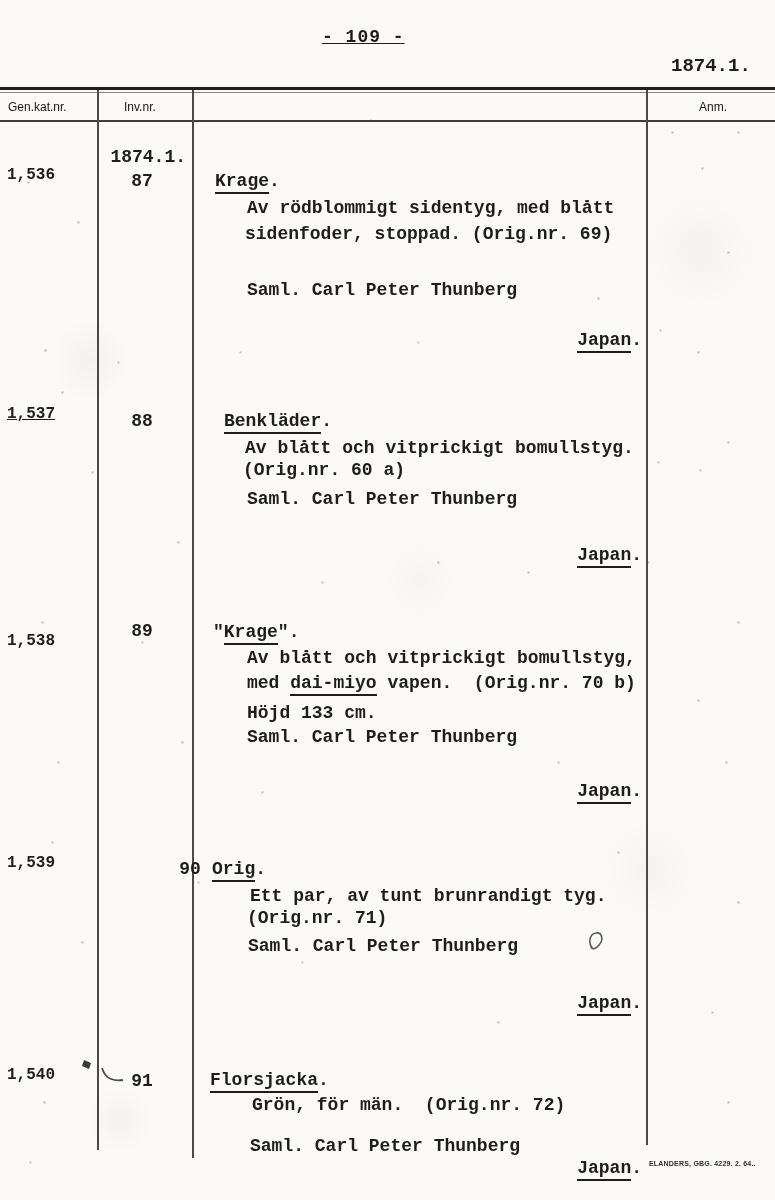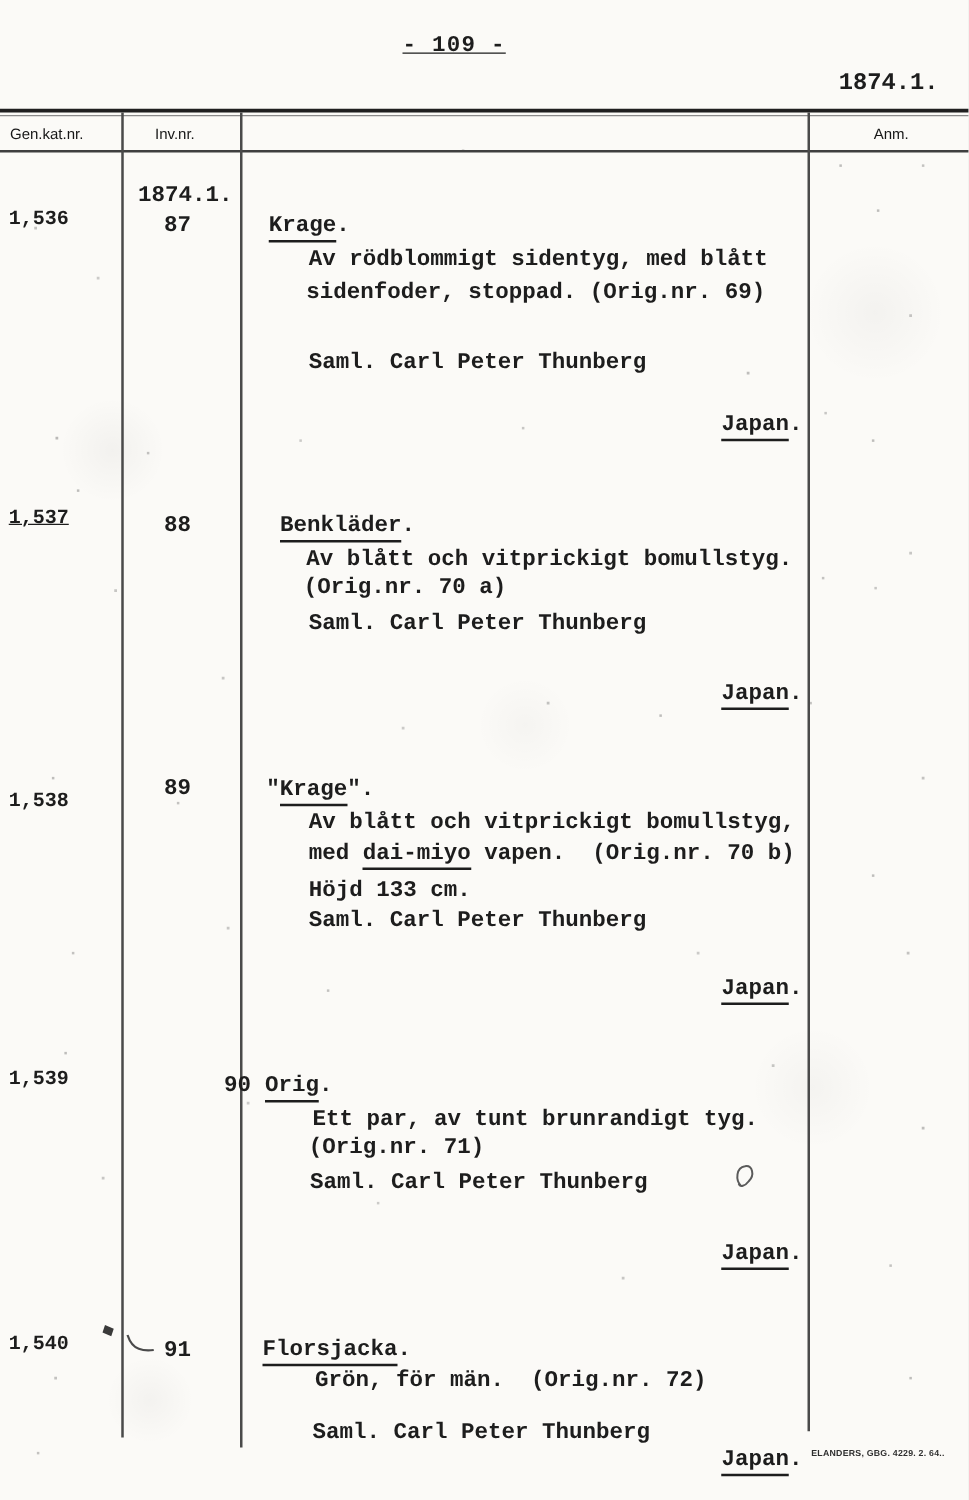--- a/index.html
+++ b/index.html
@@ -97,21 +97,21 @@
         <div class="cell" style="left: 247px; top: 198px;"><span>Av rödblommigt sidentyg, med blått</span></div>
         <div class="cell" style="left: 245px; top: 224px;"><span>sidenfoder, stoppad. (Orig.nr. 69)</span></div>
         <div class="cell" style="left: 247px; top: 280px;">Saml. Carl Peter Thunberg</div>
         <div class="cell japan" style="top: 330px;"><span class="u">Japan</span><span>.</span></div>
       </div>
       <div class="entry">
         <div class="cell gen" style="top: 405px; text-decoration: underline;">1,537</div>
         <div class="cell inv" style="top: 411px;">88</div>
         <div class="cell" style="left: 208px; top: 411px; margin-left: 16px;"><span></span><span class="u">Benkläder</span><span>.</span></div>
         <div class="cell" style="left: 245px; top: 438px; text-align: right;"><span>Av blått och vitprickigt bomullstyg.</span></div>
-        <div class="cell" style="left: 243px; top: 460px;"><span>(Orig.nr. 70 a)</span></div>
+        <div class="cell" style="left: 243px; top: 460px;"><span>(Orig.nr. 60 a)</span></div>
         <div class="cell" style="left: 247px; top: 489px;">Saml. Carl Peter Thunberg</div>
         <div class="cell japan" style="top: 545px;"><span class="u">Japan</span><span>.</span></div>
       </div>
       <div class="entry">
         <div class="cell gen" style="top: 616px; margin-top: 16px;">1,538</div>
         <div class="cell inv" style="top: 621px;">89</div>
         <div class="cell" style="left: 213px; top: 622px;"><span>"</span><span class="u">Krage</span><span>".</span></div>
         <div class="cell" style="left: 247px; top: 648px;"><span>Av blått och vitprickigt bomullstyg,</span></div>
         <div class="cell" style="left: 247px; top: 673px;"><span>med </span><span class="u">dai-miyo</span><span> vapen.  (Orig.nr. 70 b)</span></div>
         <div class="cell" style="left: 247px; top: 703px;"><span>Höjd 133 cm.</span></div>

